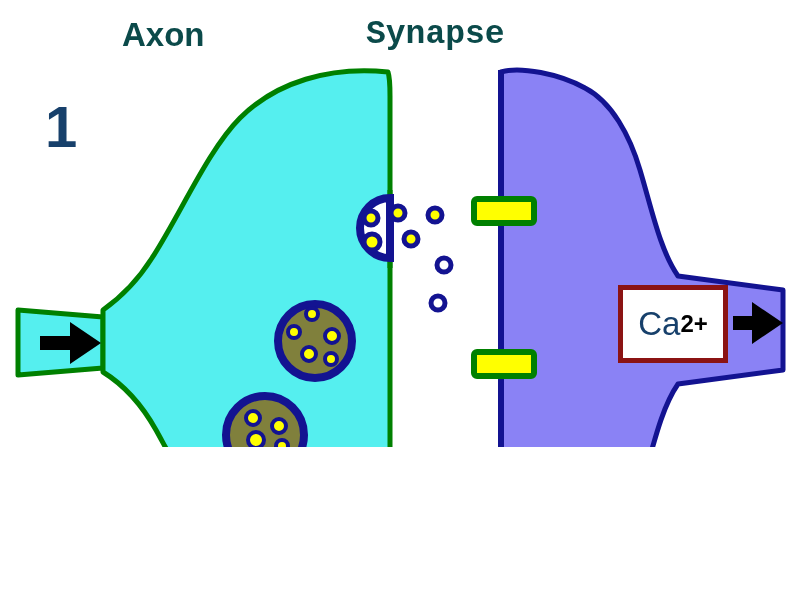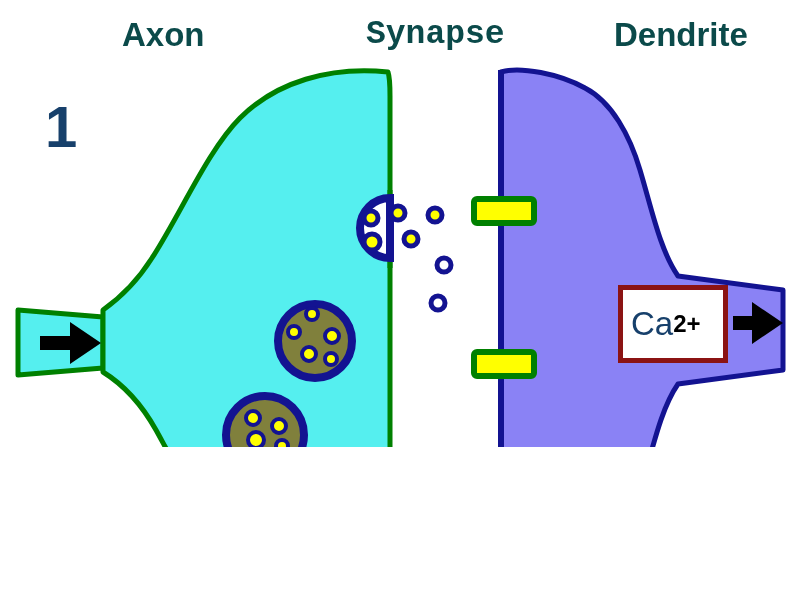--- a/index.html
+++ b/index.html
@@ -49,27 +49,27 @@
     left: 618px;
     top: 285px;
     width: 110px;
     height: 78px;
     background: #ffffff;
     border: 5px solid #8b1313;
     box-sizing: border-box;
   }
   #ca-text {
     position: absolute;
-    left: 8px;
+    left: 0;
     top: 0;
     width: 100%;
     height: 100%;
     display: flex;
     align-items: center;
-    justify-content: flex-start;
+    justify-content: center;
     font-family: "Liberation Sans", sans-serif;
     font-size: 33px;
     font-weight: normal;
     color: #17406b;
     white-space: nowrap;
   }
   #ca-text sup {
     font-size: 24px;
     font-weight: bold;
     color: #000000;
@@ -175,21 +175,20 @@
 
       <g>
         <rect x="733" y="316" width="34" height="14" fill="#000000"></rect>
         <path d="M 752,302 L 783,323 L 752,344 L 752,330 L 764,323 L 752,316 Z" fill="#000000"></path>
       </g>
     </g>
   </svg>
 
   <div class="hdr" id="lbl-axon">Axon</div>
   <div class="hdr" id="lbl-syn">Synapse</div>
-  <div class="hdr" id="lbl-dend">Dendrite</div>
 
   <div id="step-num">1</div>
 
   <div id="ca-box">
     <div id="ca-text">
         <span>Ca</span>
         <sup>2+</sup>
       </div>
   </div>
 

